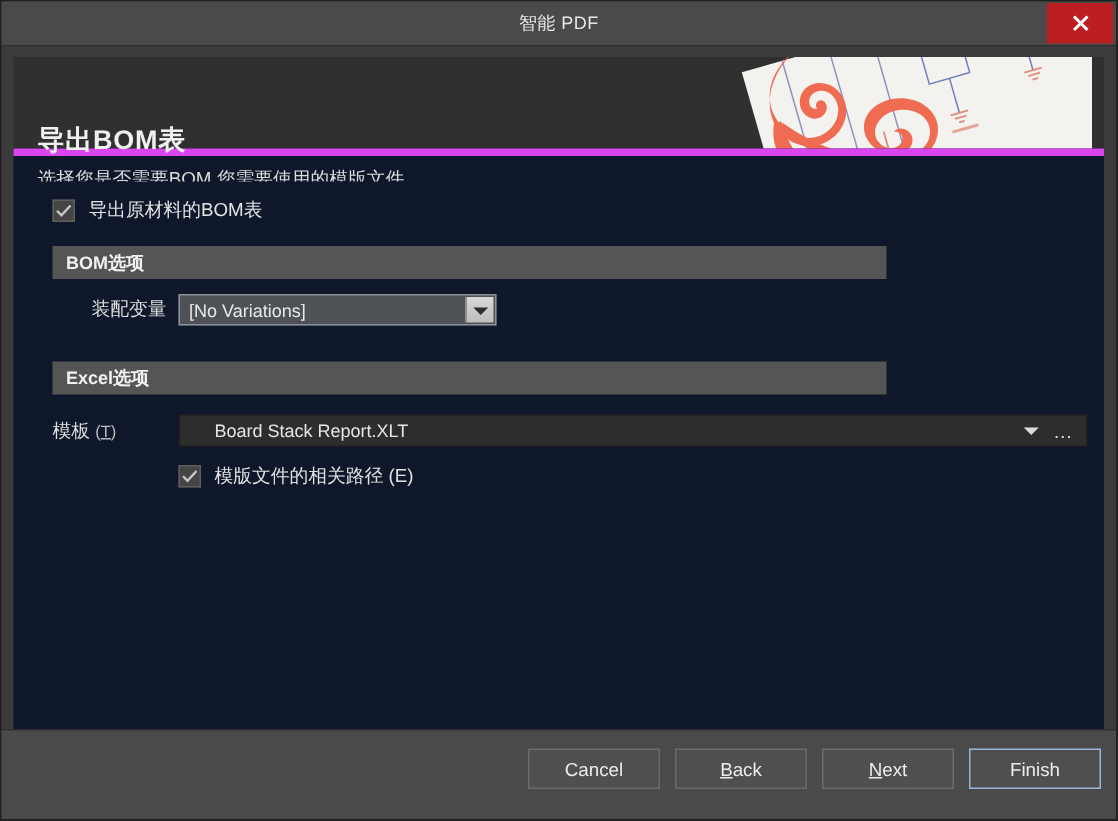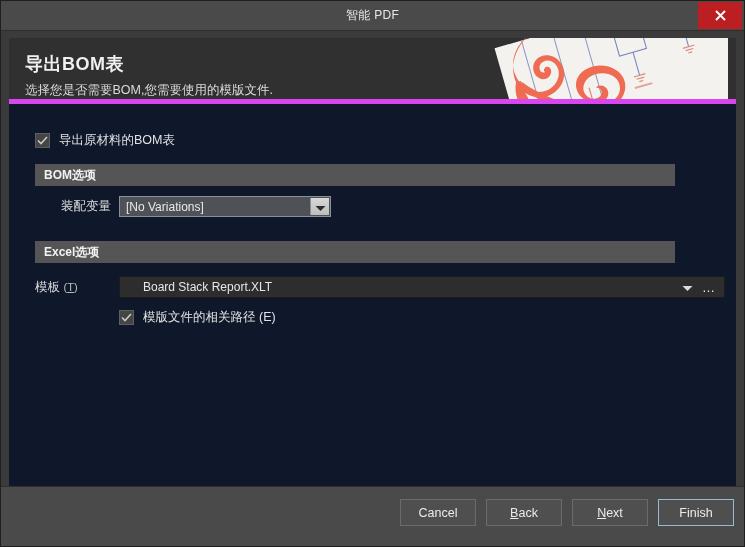--- a/index.html
+++ b/index.html
@@ -64,20 +64,21 @@
     left: 16px;
     top: 14px;
     z-index: 3;
   }
   .banner-title {
     font-size: 18px;
     font-weight: bold;
     color: #f0f0f0;
     letter-spacing: .5px;
     margin-bottom: 6px;
+    margin-top: 29px;
   }
   .banner-subtitle {
     font-size: 12.5px;
     color: #dcdcdc;
   }
   .banner-art {
     position: absolute;
     right: 0;
     top: 0;
     width: 250px;
@@ -126,21 +127,21 @@
   .top-check {
     position: absolute;
     left: 26px;
     top: 28px;
   }
 
   
   .section-header {
     position: absolute;
     left: 26px;
-    width: 640px;
+    width: 556px;
     height: 22px;
     background: #555555;
     display: flex;
     align-items: center;
     padding-left: 9px;
   }
   .section-header span {
     font-size: 12px;
     font-weight: bold;
     color: #f2f2f2;
@@ -268,21 +269,21 @@
     border-top: 1px solid #2f2f2f;
   }
   .footer-inner {
     position: absolute;
     right: 10px;
     top: 12px;
     display: flex;
     gap: 10px;
   }
   .btn {
-    width: 76px;
+    width: 88px;
     height: 27px;
     background: #4f4f4f;
     border: 1px solid #6b6b6b;
     color: #ececec;
     font-size: 12.5px;
     display: flex;
     align-items: center;
     justify-content: center;
     cursor: pointer;
     user-select: none;

